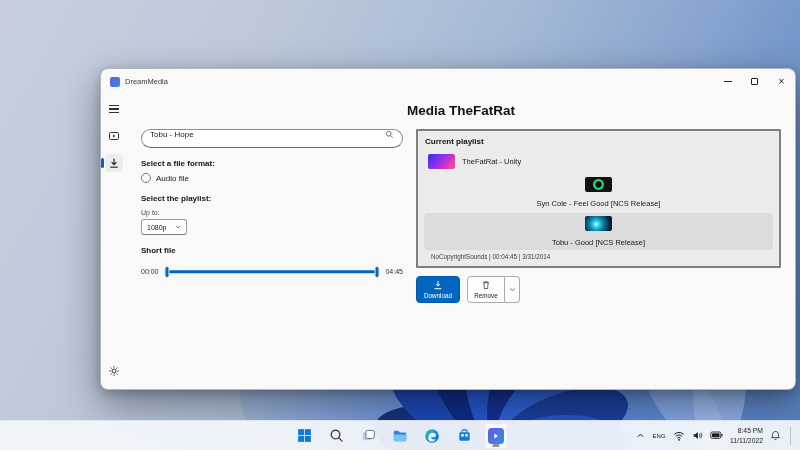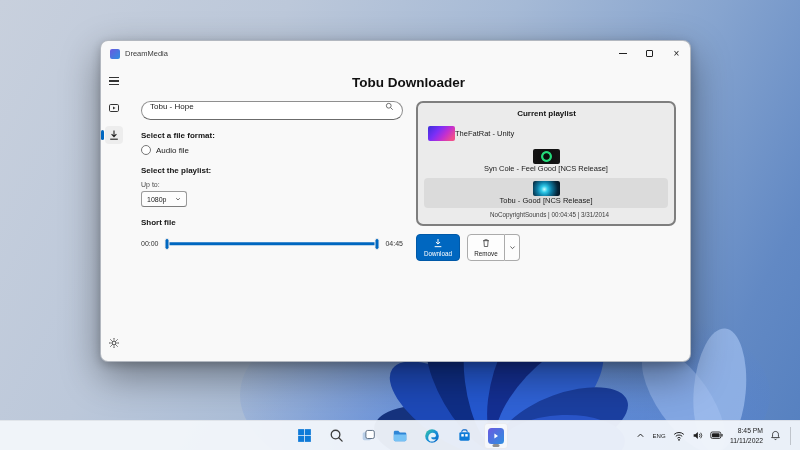--- a/index.html
+++ b/index.html
@@ -6,21 +6,21 @@
   html,body { background:#222; }
   .stage {
     position: relative; width: 800px; height: 450px; overflow: hidden;
     font-family: "Liberation Sans", "DejaVu Sans", sans-serif;
     background: linear-gradient(118deg,#c8d0dd 0%,#bcc8da 28%,#a6bad6 50%,#86a4cf 70%,#6289c4 88%,#5580c0 100%);
   }
   .bloom { position:absolute; left:225px; bottom:0; pointer-events:none; }
 
   
   .window {
-    position:absolute; left:100px; top:40px; width:591px; height:322px;
+    position:absolute; left:100px; top:68px; width:696px; height:322px;
     background:#f9f9f9; border-radius:8px;
     border:1px solid rgba(110,120,135,.5);
     box-shadow:0 14px 38px rgba(0,0,0,.40), 0 3px 10px rgba(0,0,0,.20);
     display:flex; flex-direction:column;
   }
   .titlebar { height:25px; flex:none; display:flex; align-items:center; padding-left:9px; }
   .app-ico { width:10px; height:10px; border-radius:2px; background:linear-gradient(135deg,#6a5ae0,#2e8fe0); flex:none; }
   .tb-title { font-size:7.5px; color:#3a3a3a; margin-left:5px; }
   .win-controls { margin-left:auto; display:flex; height:100%; }
   .win-btn { width:27px; display:flex; align-items:center; justify-content:center; color:#222; }
@@ -54,23 +54,23 @@
   .dropdown { margin-top:3px; width:46px; height:16px; border:1px solid #9a9a9a; border-bottom-color:#7d7d7d;
     border-radius:3px; background:#fdfdfd; display:flex; align-items:center; justify-content:space-between;
     padding:0 5px; font-size:7px; color:#1a1a1a; }
 
   .slider-row { display:flex; align-items:center; gap:6px; margin-top:10px; font-size:7px; color:#333; }
   .slider { flex:1; height:13px; position:relative; }
   .track { position:absolute; left:2px; right:2px; top:50%; height:3.5px; transform:translateY(-50%); background:#0067c0; border-radius:2px; }
   .thumb { position:absolute; top:50%; width:5px; height:12px; border-radius:2.5px; background:#0067c0; border:1px solid #ececec; transform:translate(-50%,-50%); }
   .thumb.start { left:2px; } .thumb.end { left:calc(100% - 2px); }
 
-  .playlist { border:2px solid #7e7e7e; border-radius:7px; background:#ebebeb; padding:5px 6px 6px;text-align:center; }
+  .playlist { border:2px solid #7e7e7e; border-radius:1px; background:#ebebeb; padding:5px 6px 6px; }
   .pl-header { font-size:8px; font-weight:700; color:#111; margin:1px 0 5px 1px; }
-  .pl-item { display:flex; align-items:center; padding:3px 4px; border-radius:4px; font-size:7.5px; color:#1a1a1a; }
+  .pl-item { display:flex; align-items:center; gap:7px; padding:3px 4px; border-radius:4px; font-size:7.5px; color:#1a1a1a; }
   .pl-item + .pl-item { margin-top:2px;flex-direction:column; }
   .pl-item.selected { background:#dbdbdb; }
   .thumbv { width:27px; height:15px; border-radius:2px; flex:none; overflow:hidden; }
   .thumbv.t1 { background:linear-gradient(130deg,#3c2fd8 0%,#7b2ff7 35%,#c32fd0 62%,#ef4d8d 88%); }
   .thumbv.t2 { background:radial-gradient(circle at 50% 50%, #0c0c0c 0%, #0c0c0c 18%, #24d97a 24%, #24d97a 32%, #101010 38%, #161616 100%); }
   .thumbv.t3 { background:radial-gradient(circle at 42% 55%, #c9fdff 0%, #2fc9e8 18%, #0e7ea6 40%, #07263a 75%, #05101c 100%); }
   .pl-details { font-size:6.3px; color:#3c3c3c; margin:3px 0 0 7px; }
 
   .actions { display:flex; align-items:stretch; gap:7px; margin-top:8px; }
   .btn { border-radius:4px; display:flex; flex-direction:column; align-items:center; justify-content:center; gap:2px; font-size:6.3px; padding:3px 0; }
@@ -163,21 +163,21 @@
         </span>
         <span class="side-btn settings">
           <svg width="12" height="12" viewBox="0 0 12 12">
             <circle cx="6" cy="6" r="2" fill="none" stroke="#333" stroke-width="1"></circle>
             <path d="M6 1.1v1.5M6 9.4v1.5M1.1 6h1.5M9.4 6h1.5M2.5 2.5l1.1 1.1M8.4 8.4l1.1 1.1M9.5 2.5 8.4 3.6M3.6 8.4 2.5 9.5" stroke="#333" stroke-width="1"></path>
           </svg>
         </span>
       </div>
 
       <div class="content">
-        <div class="page-title">Tobu Downloader</div>
+        <div class="page-title">Media TheFatRat</div>
 
         <div class="cols">
 
           <div class="col-left">
             <div class="searchbox">
               <input type="text" value="Tobu - Hope" style="">
               <svg width="9" height="9" viewBox="0 0 12 12">
                 <circle cx="5" cy="5" r="3.2" stroke="#555" fill="none" stroke-width="1.1"></circle>
                 <path d="M7.4 7.4 10.3 10.3" stroke="#555" stroke-width="1.1"></path>
               </svg>

